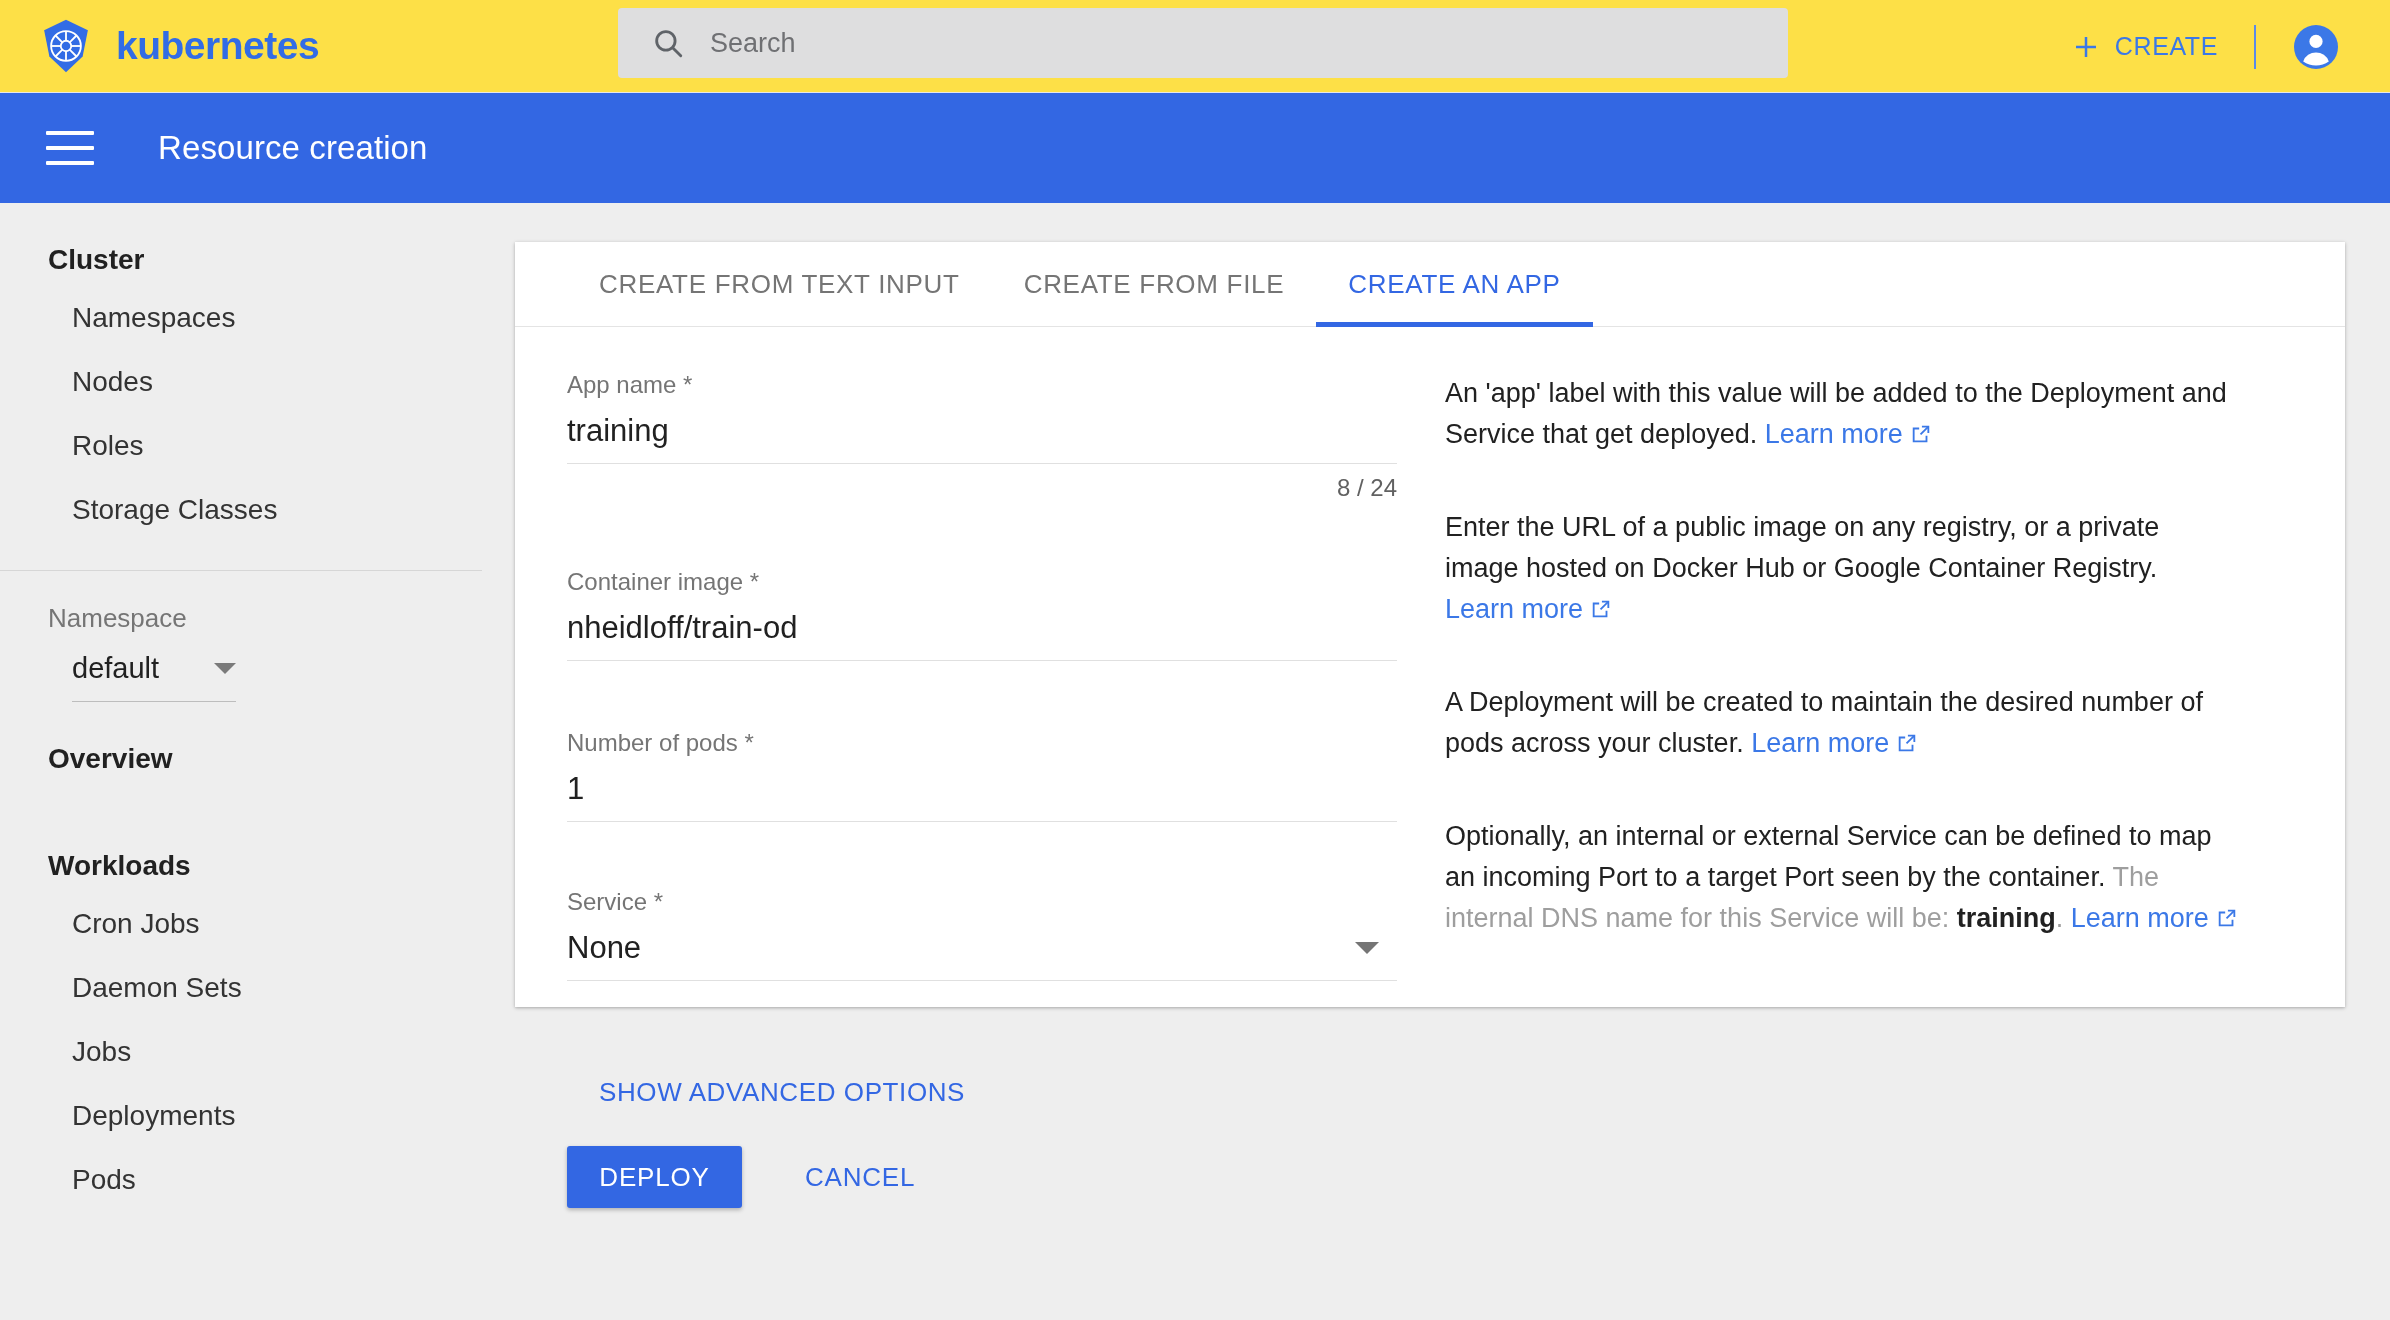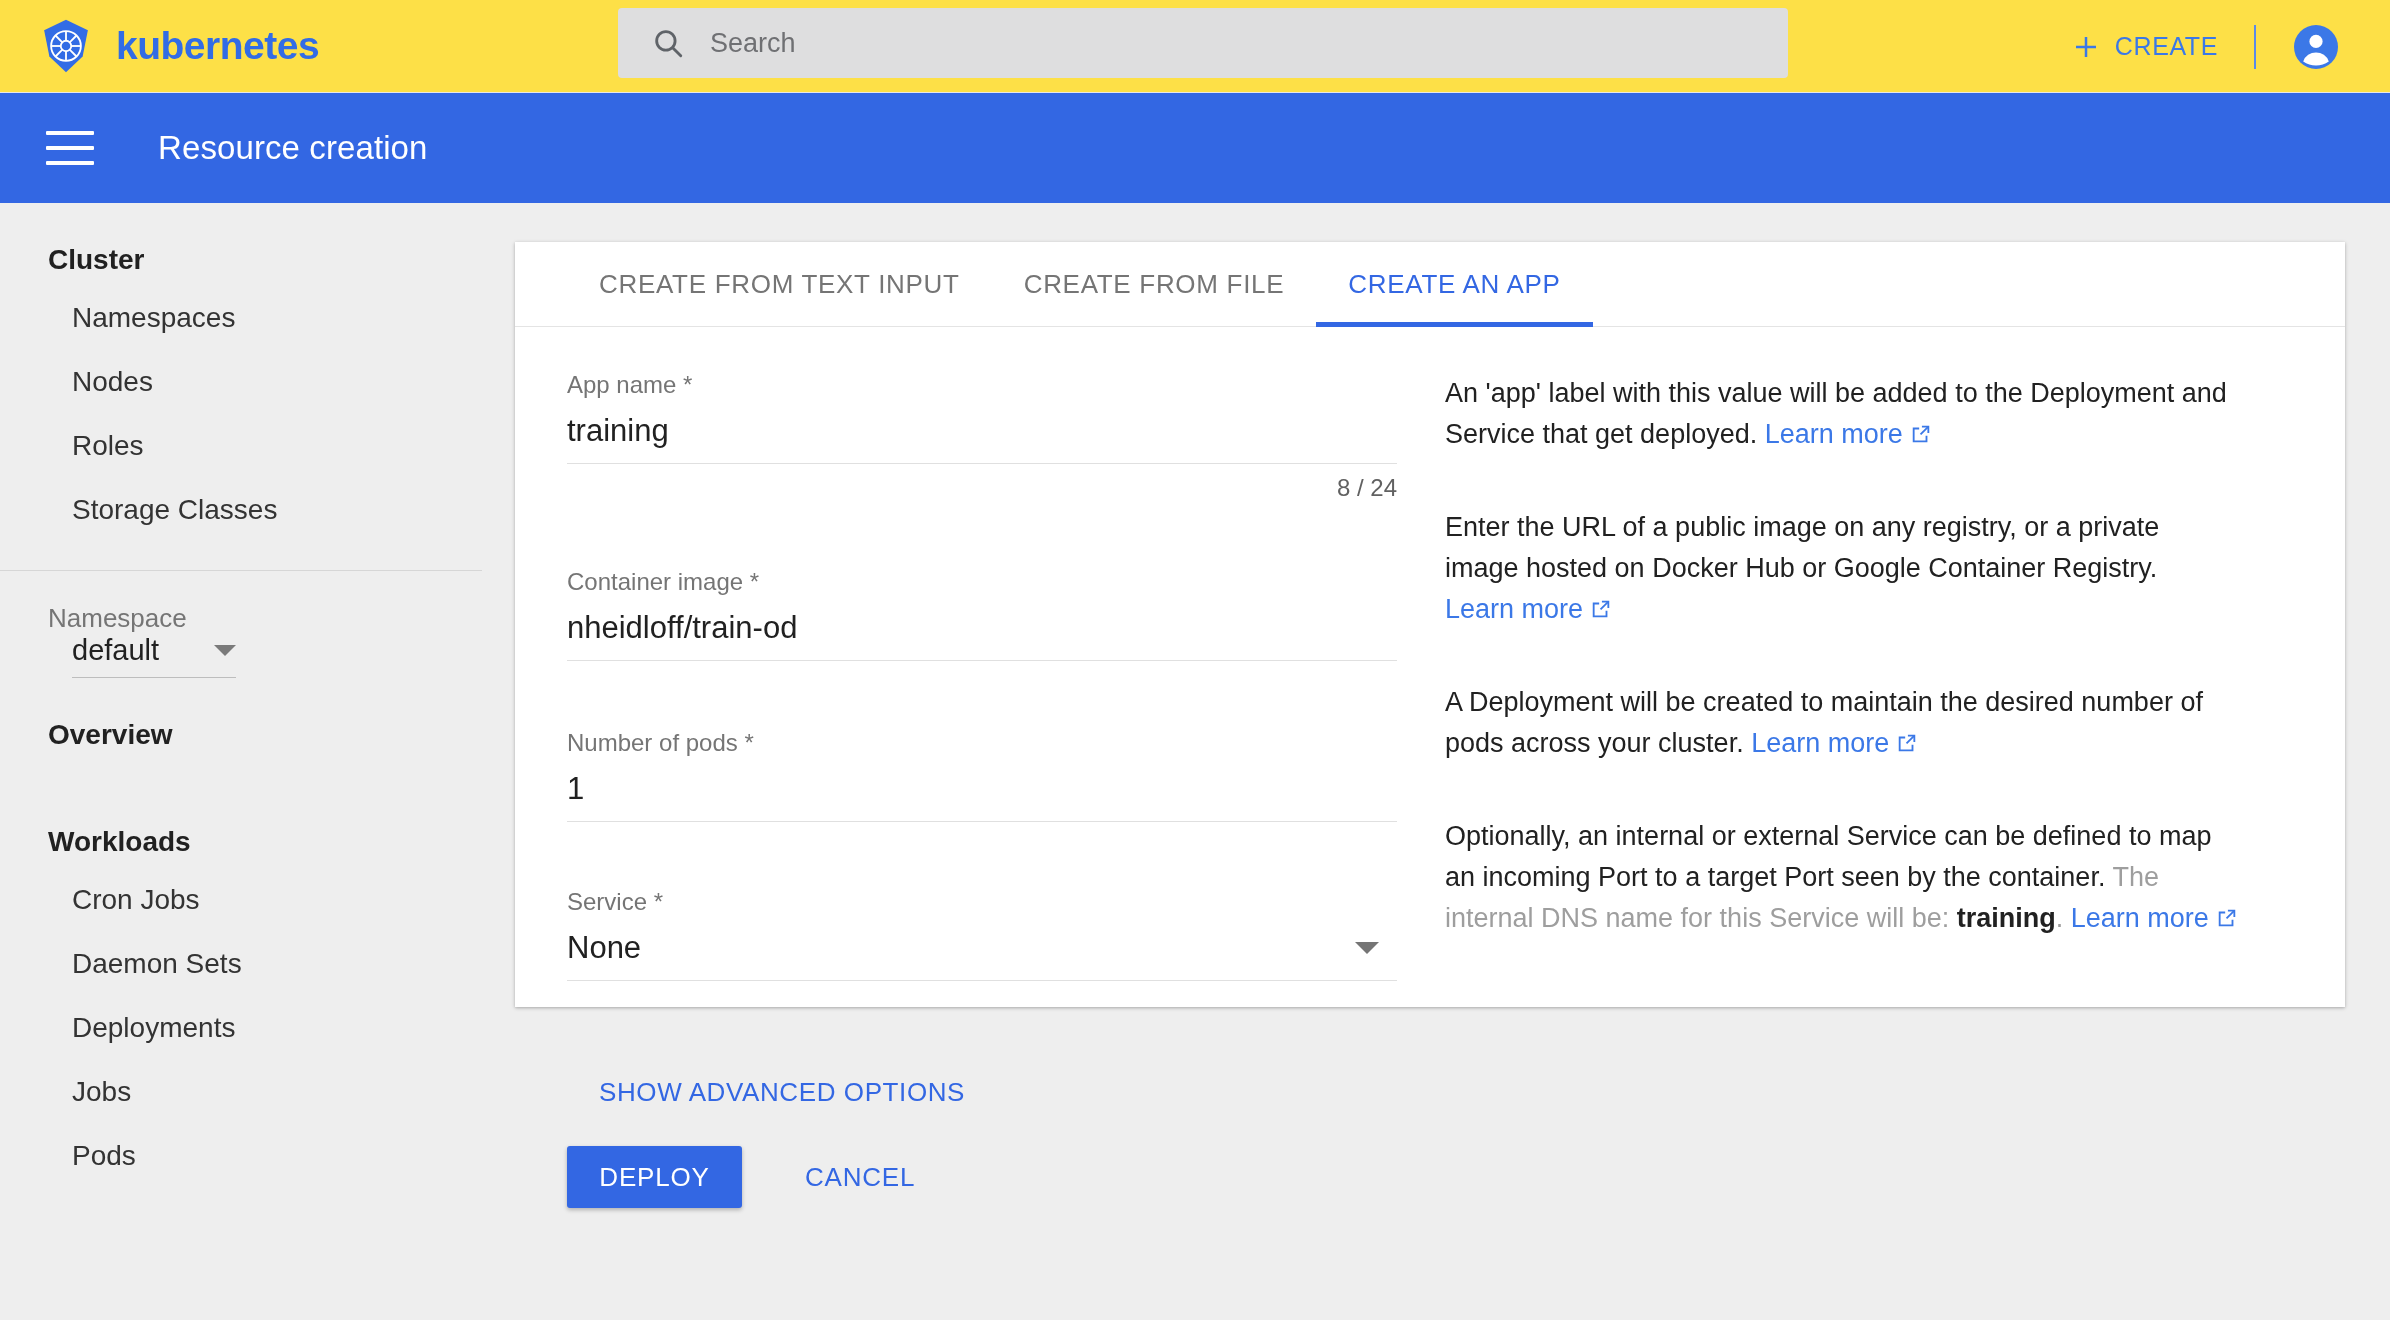--- a/index.html
+++ b/index.html
@@ -87,24 +87,24 @@
     font-size: 28px; color: #333; font-weight: 400;
     padding-left: 72px; height: 64px; line-height: 64px;
     cursor: pointer; white-space: nowrap;
   }
   .nav-divider { height: 1px; background: #d6d6d6; margin: 28px 32px 0 0; }
   .ns-label {
     font-size: 26px; color: #757575;
     padding-left: 48px; margin-top: 32px;
   }
   .ns-select {
-    margin-left: 72px; 
+    margin-left: 72px; margin-top: 18px;
     width: 164px; border-bottom: 1px solid #bdbdbd;
     display: flex; align-items: center; justify-content: space-between;
-    padding-bottom: 10px; cursor: pointer;
+    padding-bottom: 16px; cursor: pointer;
   }
   .ns-value { font-size: 29px; color: #212121; }
   .caret {
     width: 0; height: 0;
     border-left: 11px solid transparent;
     border-right: 11px solid transparent;
     border-top: 11px solid #7a7a7a;
   }
 
   
@@ -280,22 +280,22 @@
     <div class="ns-select">
       <span class="ns-value">default</span>
       <span class="caret"></span>
     </div>
 
     <div class="nav-group-title">Overview</div>
     <div style="height:24px"></div>
     <div class="nav-group-title">Workloads</div>
     <div class="nav-item">Cron Jobs</div>
     <div class="nav-item">Daemon Sets</div>
+    <div class="nav-item">Jobs</div>
     <div class="nav-item">Deployments</div>
-    <div class="nav-item">Jobs</div>
     <div class="nav-item">Pods</div>
   </div>
 
   <div class="card">
 
     <div class="tabs">
       <div class="tab">CREATE FROM TEXT INPUT</div>
       <div class="tab">CREATE FROM FILE</div>
       <div class="tab active">CREATE AN APP</div>
     </div>

